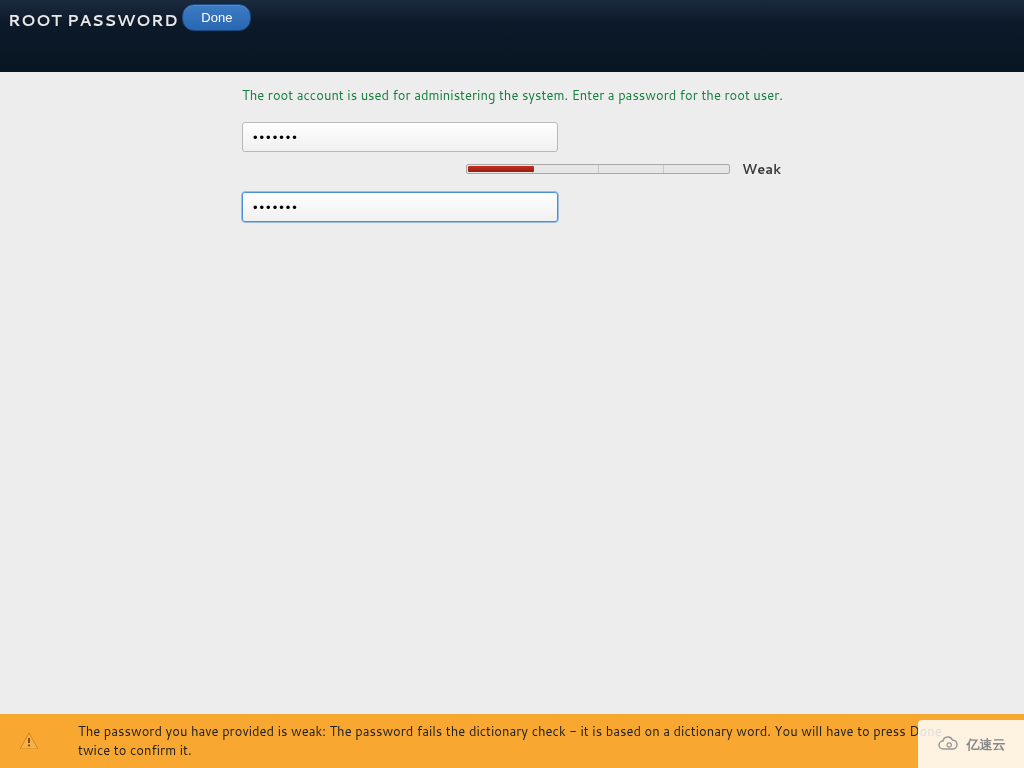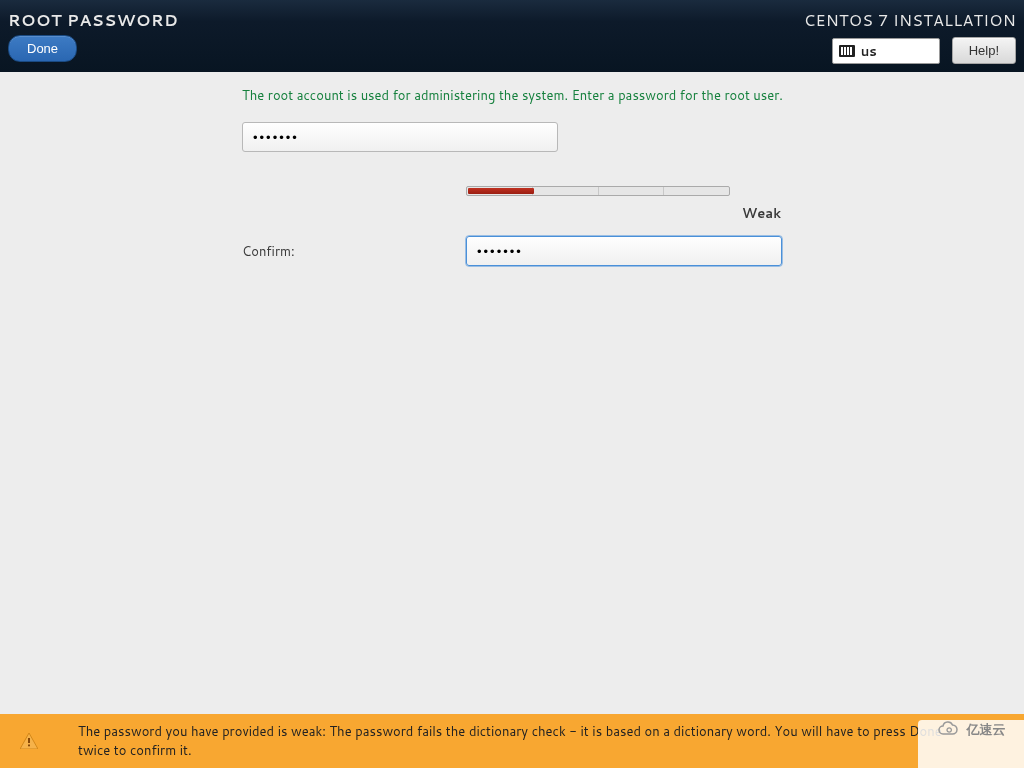--- a/index.html
+++ b/index.html
@@ -8,21 +8,21 @@
   
   .header {
     height: 72px;
     background: linear-gradient(180deg, #1a2b3e 0%, #0d1a2a 30%, #081522 100%);
     background-color: #0c1b2e;
     position: relative;
     padding: 4px 8px 0 8px;
     display: flex;
     justify-content: space-between;
   }
-  .header-left { display: flex; flex-direction: column; align-items: flex-start; gap: 4px; }
+  .header-left { display: flex; flex-direction: row; align-items: flex-start; gap: 4px; }
   .header-title {
     color: #e8e8e8; font-size: 16px; font-weight: 600; letter-spacing: 0.5px;
     padding-top: 4px;
   }
   .done-btn {
     background: linear-gradient(180deg, #3d7bc4 0%, #2a67b2 100%);
     border: 1px solid #1a4a82;
     border-radius: 12px;
     color: #fff;
     padding: 5px 18px;
@@ -68,61 +68,51 @@
   }
   .strength-row { margin: 4px 0 14px 224px; display: flex; align-items: center; gap: 12px; }
   .strength-bar {
     width: 264px; height: 10px; border: 1px solid #aaa; border-radius: 2px;
     background: #e6e6e6; position: relative; overflow: hidden;
   }
   .strength-segments { position:absolute; inset:0; display:flex; }
   .strength-segments div { flex:1; border-right:1px solid #c8c8c8; }
   .strength-segments div:last-child{border-right:none;}
   .strength-fill { position:absolute; top:1px; left:1px; bottom:1px; background: linear-gradient(180deg,#c03020,#9a1e12); border-radius:1px; }
-  .strength-text { font-size: 13px; font-weight: 600; color: #3a3a3a; margin-top: 44px; }
+  .strength-text { font-size: 13px; font-weight: 600; color: #3a3a3a; }
 
   
   .warning-bar {
     position: absolute; bottom: 0; left: 0; right: 0; height: 54px;
     background: #f8a731; display: flex; align-items: center; padding: 0 10px 0 20px;
     gap: 40px;
   }
   .warn-icon {
     width: 18px; height: 16px; position: relative; flex-shrink: 0;
   }
   .warn-icon svg { display:block; }
   .warn-text { font-size: 13px; color: #222; line-height: 1.45; max-width: 880px; }
 
   
   .watermark {
     position: absolute; right: 0; bottom: 0; width: 106px; height: 48px;
     background: rgba(255,255,255,0.85);
-    display:flex; justify-content:center; gap:4px;
+    display:flex; align-items:center; justify-content:center; gap:4px;
     color: #888; font-size: 13px; font-weight:600;
     border-top-left-radius: 4px;
   }
   .watermark svg { flex-shrink:0; }
 </style>
 </head>
 <body>
 
 <div class="header">
   <div class="header-left">
     <div class="header-title">ROOT PASSWORD</div>
     <button class="done-btn">Done</button>
-  </div>
-  <div class="header-right">
-    <div class="install-title">CENTOS 7 INSTALLATION</div>
-    <div class="header-controls">
-      <div class="keyboard-indicator">
-        <span class="kb-icon"></span>
-        <span class="kb-label">us</span>
-      </div>
-      <button class="help-btn">Help!</button>
-    </div>
   </div>
 </div>
 
 <div class="content">
   <div class="form-wrap">
     <div class="instruction">The root account is used for administering the system.  Enter a password for the root user.</div>
 
     <div class="row">
       <input type="text" class="pw-input" readonly="" value="•••••••" style="">
     </div>
@@ -134,21 +124,20 @@
             <div></div>
             <div></div>
             <div></div>
           </div>
         <div class="strength-fill" id="strength-fill" style="width: 25%;"></div>
       </div>
       <span class="strength-text">Weak</span>
     </div>
 
     <div class="row">
-      <div class="row-label">Confirm:</div>
       <input type="text" class="pw-input focused" readonly="" value="•••••••" style="">
     </div>
   </div>
 </div>
 
 <div class="warning-bar">
   <span class="warn-icon">
     <svg width="18" height="16" viewBox="0 0 18 16">
       <polygon points="9,0 18,16 0,16" fill="#f6b24a" stroke="#c97f12" stroke-width="0.8"></polygon>
       <rect x="8.1" y="5" width="1.8" height="5" fill="#7a3b00"></rect>

